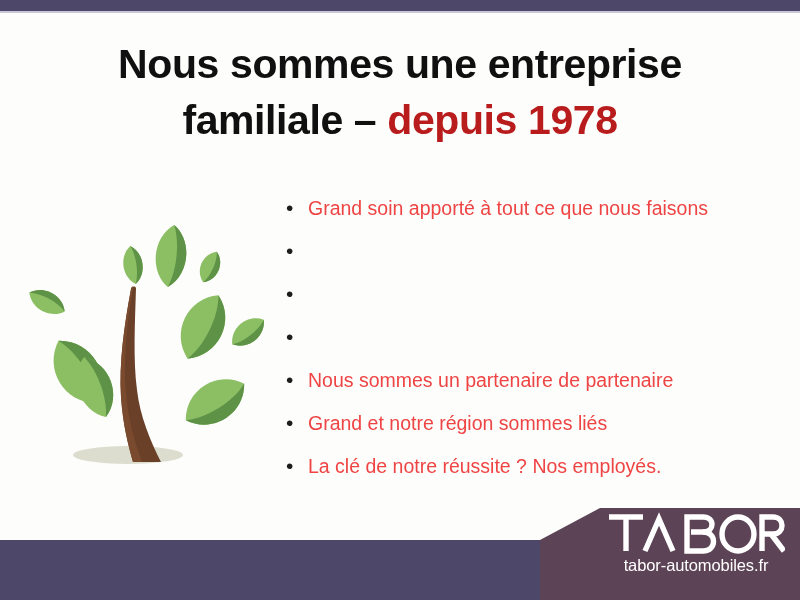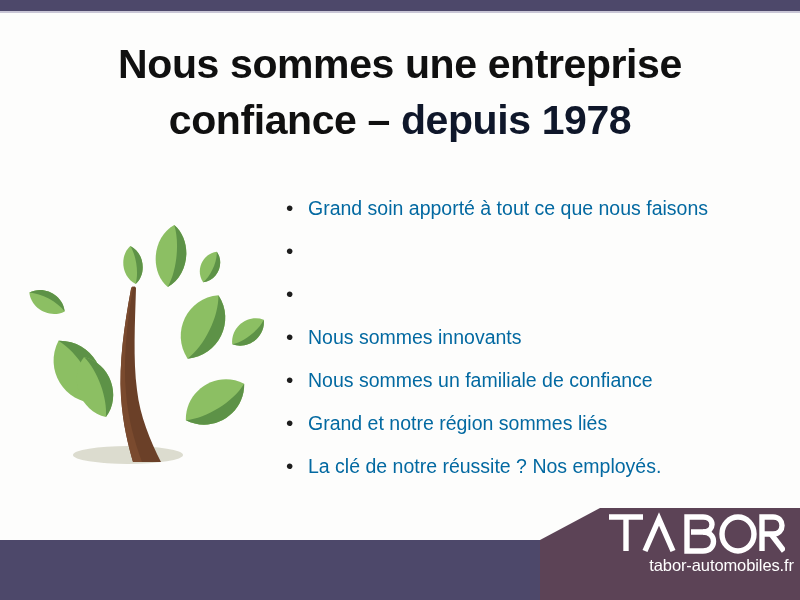--- a/index.html
+++ b/index.html
@@ -38,21 +38,21 @@
     width:800px;
     text-align:center;
     font-size:41px;
     font-weight:bold;
     line-height:56px;
     letter-spacing:-0.4px;
     color:#101010;
     white-space:nowrap;
   }
   .headline .line { display:block; }
-  .headline .accent { color:#0f172a; }
+  .headline .accent { color:#b91c1c; }
   .headline .dash { color:#101010; }
 
   
   .bullets {
     position:absolute;
     left:286px; top:196px;
     width:470px;
   }
   .bullet-row {
     display:flex;
@@ -63,21 +63,21 @@
     width:22px;
     flex:0 0 22px;
     font-size:21px;
     line-height:24px;
     color:#1d1d1d;
     text-align:left;
   }
   .bullet-text {
     font-size:19.5px;
     line-height:24px;
-    color:#0369a1;
+    color:#ef4444;
     white-space:nowrap;
   }
 
   
   .tree {
     position:absolute;
     left:20px; top:192px;
     width:252px; height:290px;
   }
   .tree svg { display:block; width:252px; height:290px; }
@@ -93,21 +93,21 @@
     position:absolute;
     left:540px; top:508px;
     width:260px; height:92px;
   }
   .footer-logo-panel svg { display:block; }
 
   .logo-block {
     position:absolute;
     left:598px; top:512px;
     width:196px; height:78px;
-    text-align:right;
+    text-align:center;
   }
   .logo-wordmark {
     display:block;
     margin:0 auto;
     width:178px; height:42px;
   }
   .logo-url {
     display:block;
     margin-top:1px;
     font-size:16.5px;
@@ -120,41 +120,40 @@
 </head>
 <body>
 
 <div class="slide">
 
   <div class="top-bar"></div>
   <div class="top-bar-hairline"></div>
 
   <div class="headline">
     <span class="line">Nous sommes une entreprise</span>
-    <span class="line"><span>confiance</span><span class="dash"> – </span><span class="accent">depuis 1978</span></span>
+    <span class="line"><span>familiale</span><span class="dash"> – </span><span class="accent">depuis 1978</span></span>
   </div>
 
   <div class="bullets">
     <div class="bullet-row">
       <span class="bullet-dot">•</span>
       <span class="bullet-text">Grand soin apporté à tout ce que nous faisons</span>
     </div>
     <div class="bullet-row">
       <span class="bullet-dot">•</span>
     </div>
     <div class="bullet-row">
       <span class="bullet-dot">•</span>
     </div>
     <div class="bullet-row">
       <span class="bullet-dot">•</span>
-      <span class="bullet-text">Nous sommes innovants</span>
-    </div>
-    <div class="bullet-row">
-      <span class="bullet-dot">•</span>
-      <span class="bullet-text">Nous sommes un familiale de confiance</span>
+    </div>
+    <div class="bullet-row">
+      <span class="bullet-dot">•</span>
+      <span class="bullet-text">Nous sommes un partenaire de partenaire</span>
     </div>
     <div class="bullet-row">
       <span class="bullet-dot">•</span>
       <span class="bullet-text">Grand et notre région sommes liés</span>
     </div>
     <div class="bullet-row">
       <span class="bullet-dot">•</span>
       <span class="bullet-text">La clé de notre réussite ? Nos employés.</span>
     </div>
   </div>

